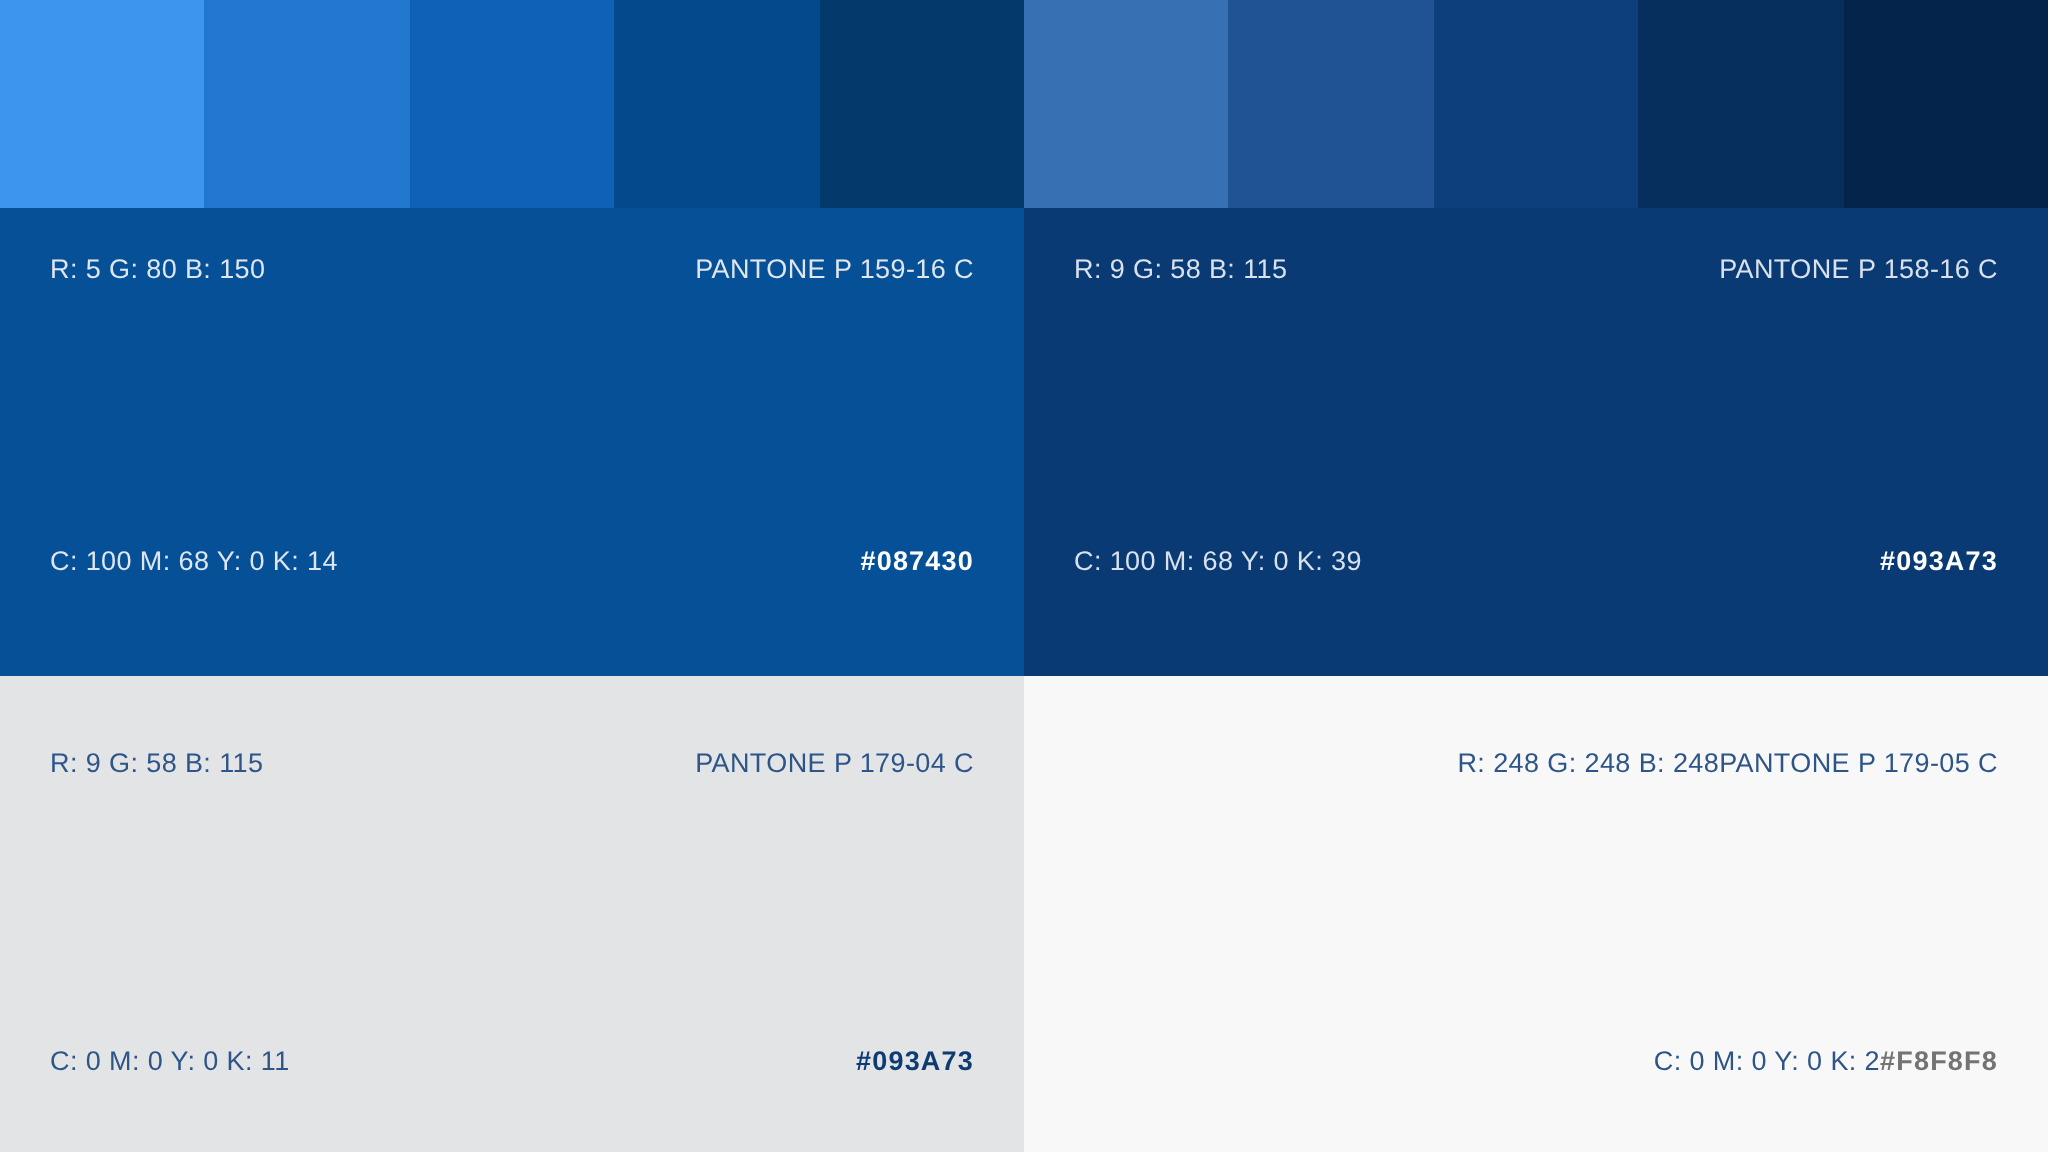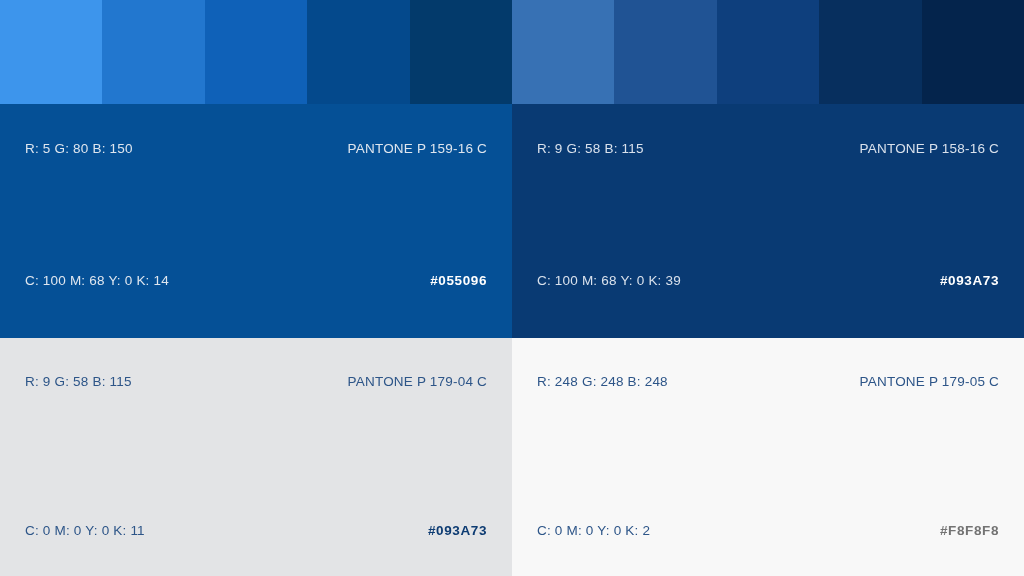--- a/index.html
+++ b/index.html
@@ -50,21 +50,21 @@
     right: 0;
     display: flex;
     align-items: center;
     justify-content: space-between;
     padding: 0 25px;
     box-sizing: border-box;
     font-size: 13.5px;
     letter-spacing: 0.2px;
     white-space: nowrap;
   }
-  .meta-row.top-row { top: 138px; height: 20px; }
+  .meta-row.top-row { top: 124px; height: 20px; }
   .meta-row.bottom-row { bottom: 48px; height: 20px; }
 
   
   .panel.lower .meta-row.top-row { top: 371px; }
   .panel.lower .meta-row.bottom-row { bottom: 36px; }
 
   .rgb-values { font-weight: 400; }
   .pantone-name { font-weight: 400; }
   .cmyk-values { font-weight: 400; }
   .hex-value { font-weight: 700; letter-spacing: 0.6px; }
@@ -77,21 +77,21 @@
   .panel-b { background: #093a73; }
   .panel-b .meta-row { color: #d9e1ec; }
   .panel-b .hex-value { color: #ffffff; }
 
   .panel-c { background: #e3e4e6; }
   .panel-c .meta-row { color: #2c5party; }
   .panel-c .meta-row { color: #2d5588; }
   .panel-c .hex-value { color: #0d3b72; }
 
   .panel-d { background: #f6f7f8; }
-  .panel-d .meta-row { color: #2d5588; }
+  .panel-d .meta-row { color: #2d5588; justify-content: flex-end; }
   .panel-d .hex-value { color: #737373; }
 </style>
 </head>
 <body>
 
 <div class="board">
 
   <section class="panel panel-a upper" style="background: rgb(5, 80, 150);">
     <div class="tint-strip">
       <div class="tint-band" style="background:#3d95ec"></div>
@@ -99,21 +99,21 @@
       <div class="tint-band" style="background:#0f61b8"></div>
       <div class="tint-band" style="background:#04498c"></div>
       <div class="tint-band" style="background:#033a6b"></div>
     </div>
     <div class="meta-row top-row">
       <span class="rgb-values">R: 5  G: 80   B: 150</span>
       <span class="pantone-name">PANTONE P 159-16 C</span>
     </div>
     <div class="meta-row bottom-row">
       <span class="cmyk-values">C: 100  M: 68   Y: 0   K: 14</span>
-      <span class="hex-value">#055096</span>
+      <span class="hex-value">#087430</span>
     </div>
   </section>
 
   <section class="panel panel-b upper" style="background: rgb(9, 58, 115);">
     <div class="tint-strip">
       <div class="tint-band" style="background:#3771b4"></div>
       <div class="tint-band" style="background:#205394"></div>
       <div class="tint-band" style="background:#0e3f7d"></div>
       <div class="tint-band" style="background:#072f5e"></div>
       <div class="tint-band" style="background:#04244c"></div>

